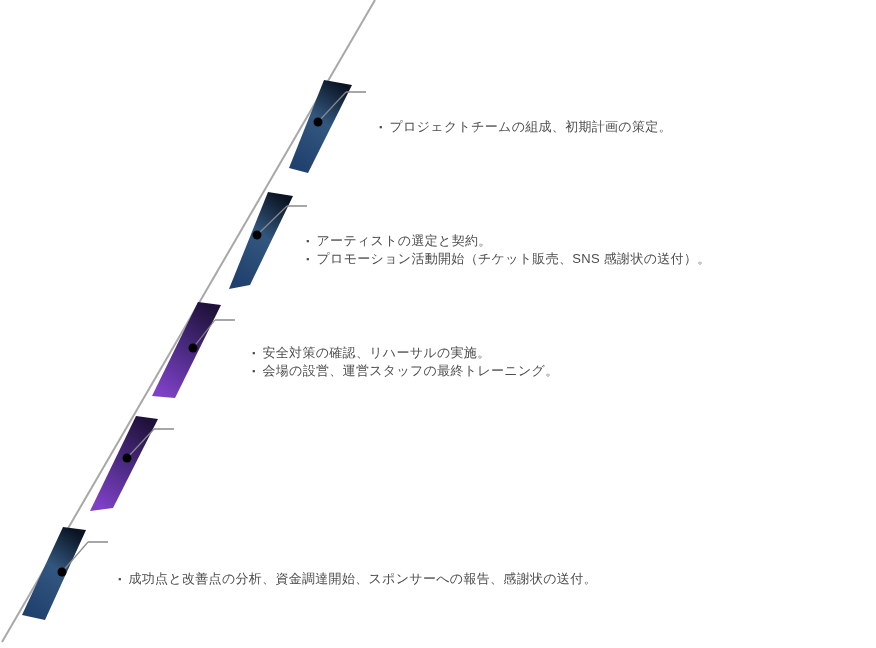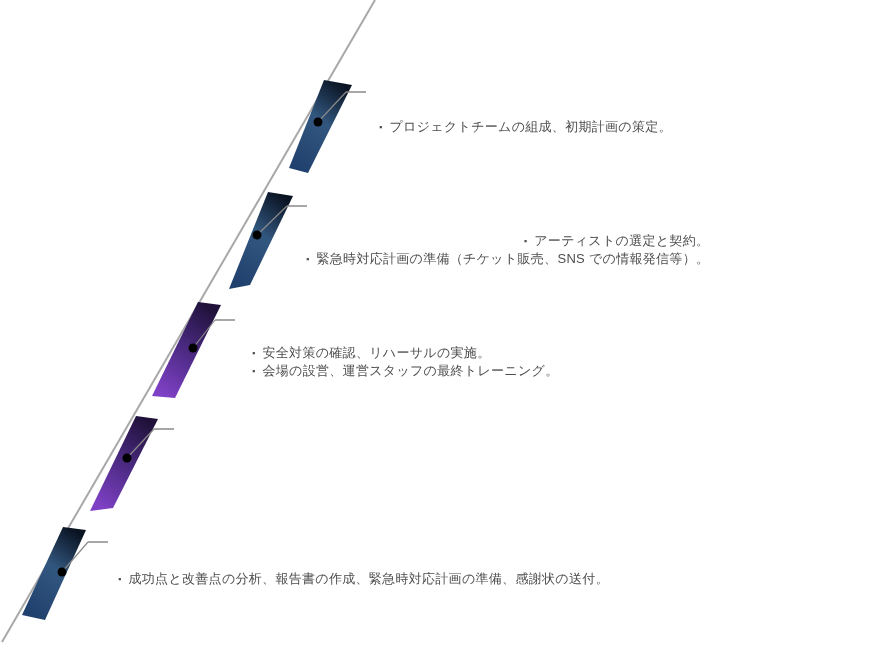--- a/index.html
+++ b/index.html
@@ -96,40 +96,40 @@
       <circle cx="62" cy="572" r="4.5" fill="#000000"></circle>
     </g>
   </svg>
 
   <div class="text-block" style="left:379px; top:118px;">
     <span class="bullet-line">
       <span class="bullet">▪</span><span>プロジェクトチームの組成、初期計画の策定。</span>
     </span>
   </div>
 
-  <div class="text-block" style="left:306px; top:232px;text-align:right;">
+  <div class="text-block" style="left:306px; top:232px;">
     <span class="bullet-line">
       <span class="bullet">▪</span><span>アーティストの選定と契約。</span>
     </span>
     <span class="bullet-line">
-      <span class="bullet">▪</span><span>緊急時対応計画の準備（チケット販売、SNS での情報発信等）。</span>
+      <span class="bullet">▪</span><span>プロモーション活動開始（チケット販売、SNS 感謝状の送付）。</span>
     </span>
   </div>
 
   <div class="text-block" style="left:252px; top:344px;">
     <span class="bullet-line">
       <span class="bullet">▪</span><span>安全対策の確認、リハーサルの実施。</span>
     </span>
     <span class="bullet-line">
       <span class="bullet">▪</span><span>会場の設営、運営スタッフの最終トレーニング。</span>
     </span>
   </div>
 
   <div class="text-block" style="left:186px; top:457px;">
   </div>
 
   <div class="text-block" style="left:118px; top:570px;">
     <span class="bullet-line">
-      <span class="bullet">▪</span><span>成功点と改善点の分析、報告書の作成、緊急時対応計画の準備、感謝状の送付。</span>
+      <span class="bullet">▪</span><span>成功点と改善点の分析、資金調達開始、スポンサーへの報告、感謝状の送付。</span>
     </span>
   </div>
 
 </div>
 
 </body></html>

